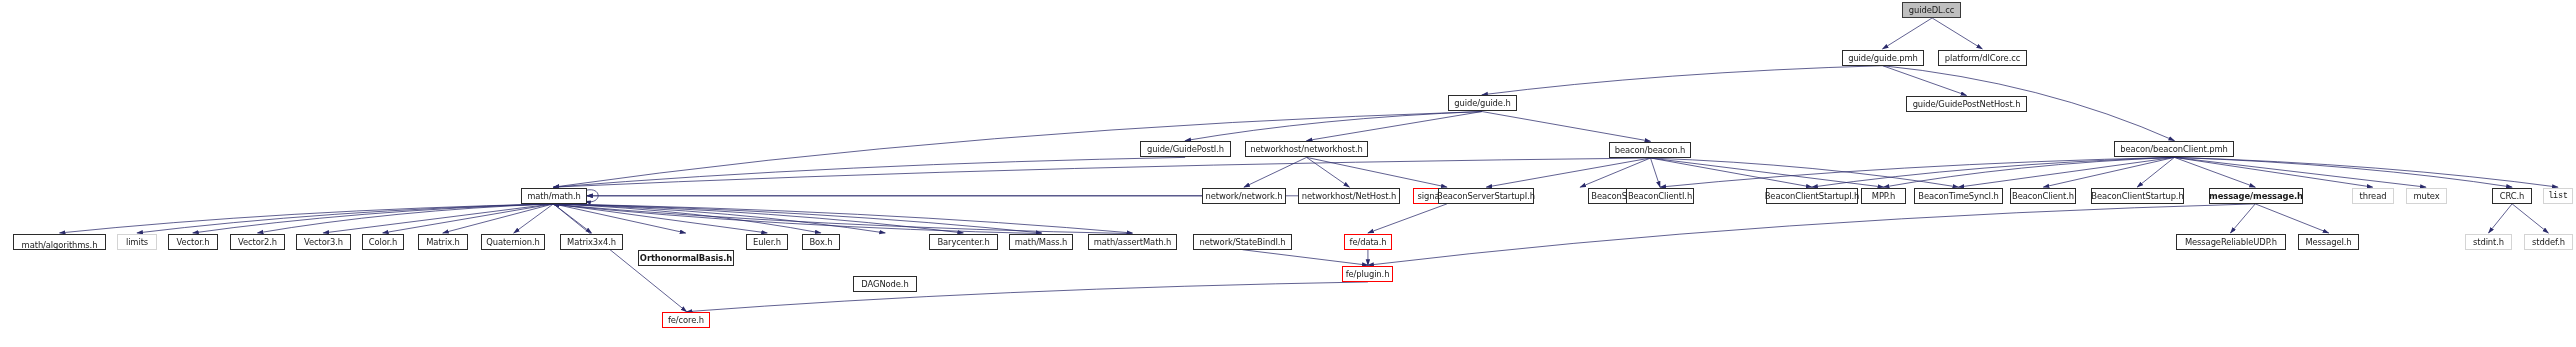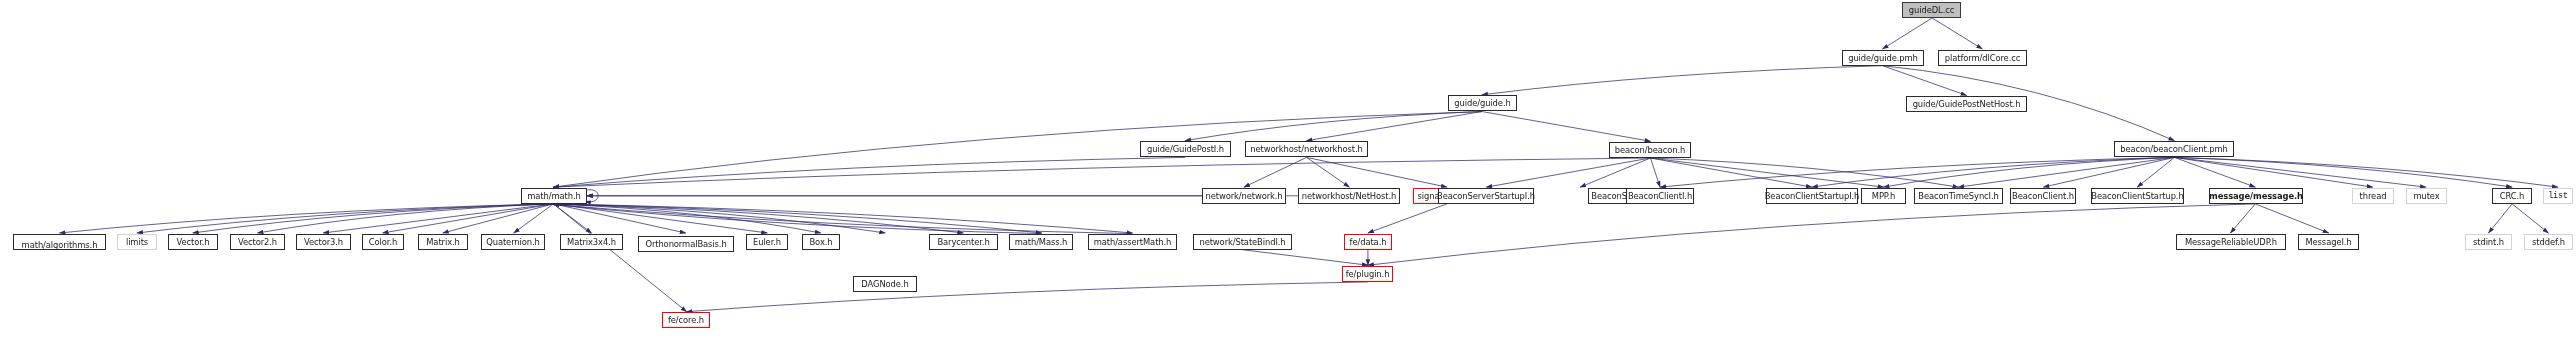--- a/index.html
+++ b/index.html
@@ -207,21 +207,21 @@
       </div>
       <div class="node thick" style="left: 418px; top: 234px; width: 50px;">
         <span>Matrix.h</span>
       </div>
       <div class="node thick" style="left: 481px; top: 234px; width: 64px;">
         <span>Quaternion.h</span>
       </div>
       <div class="node thick" style="left: 560px; top: 234px; width: 63px;">
         <span>Matrix3x4.h</span>
       </div>
-      <div class="node thick" style="left: 638px; top: 236px; width: 96px;">
+      <div class="node thick" style="left: 638px; top: 250px; width: 96px; font-weight: bold;">
         <span>OrthonormalBasis.h</span>
       </div>
       <div class="node thick" style="left: 746px; top: 234px; width: 42px;">
         <span>Euler.h</span>
       </div>
       <div class="node thick" style="left: 802px; top: 234px; width: 38px;">
         <span>Box.h</span>
       </div>
       <div class="node thick" style="left: 853px; top: 234px; width: 64px; margin-top: 42px;">
         <span>DAGNode.h</span>

